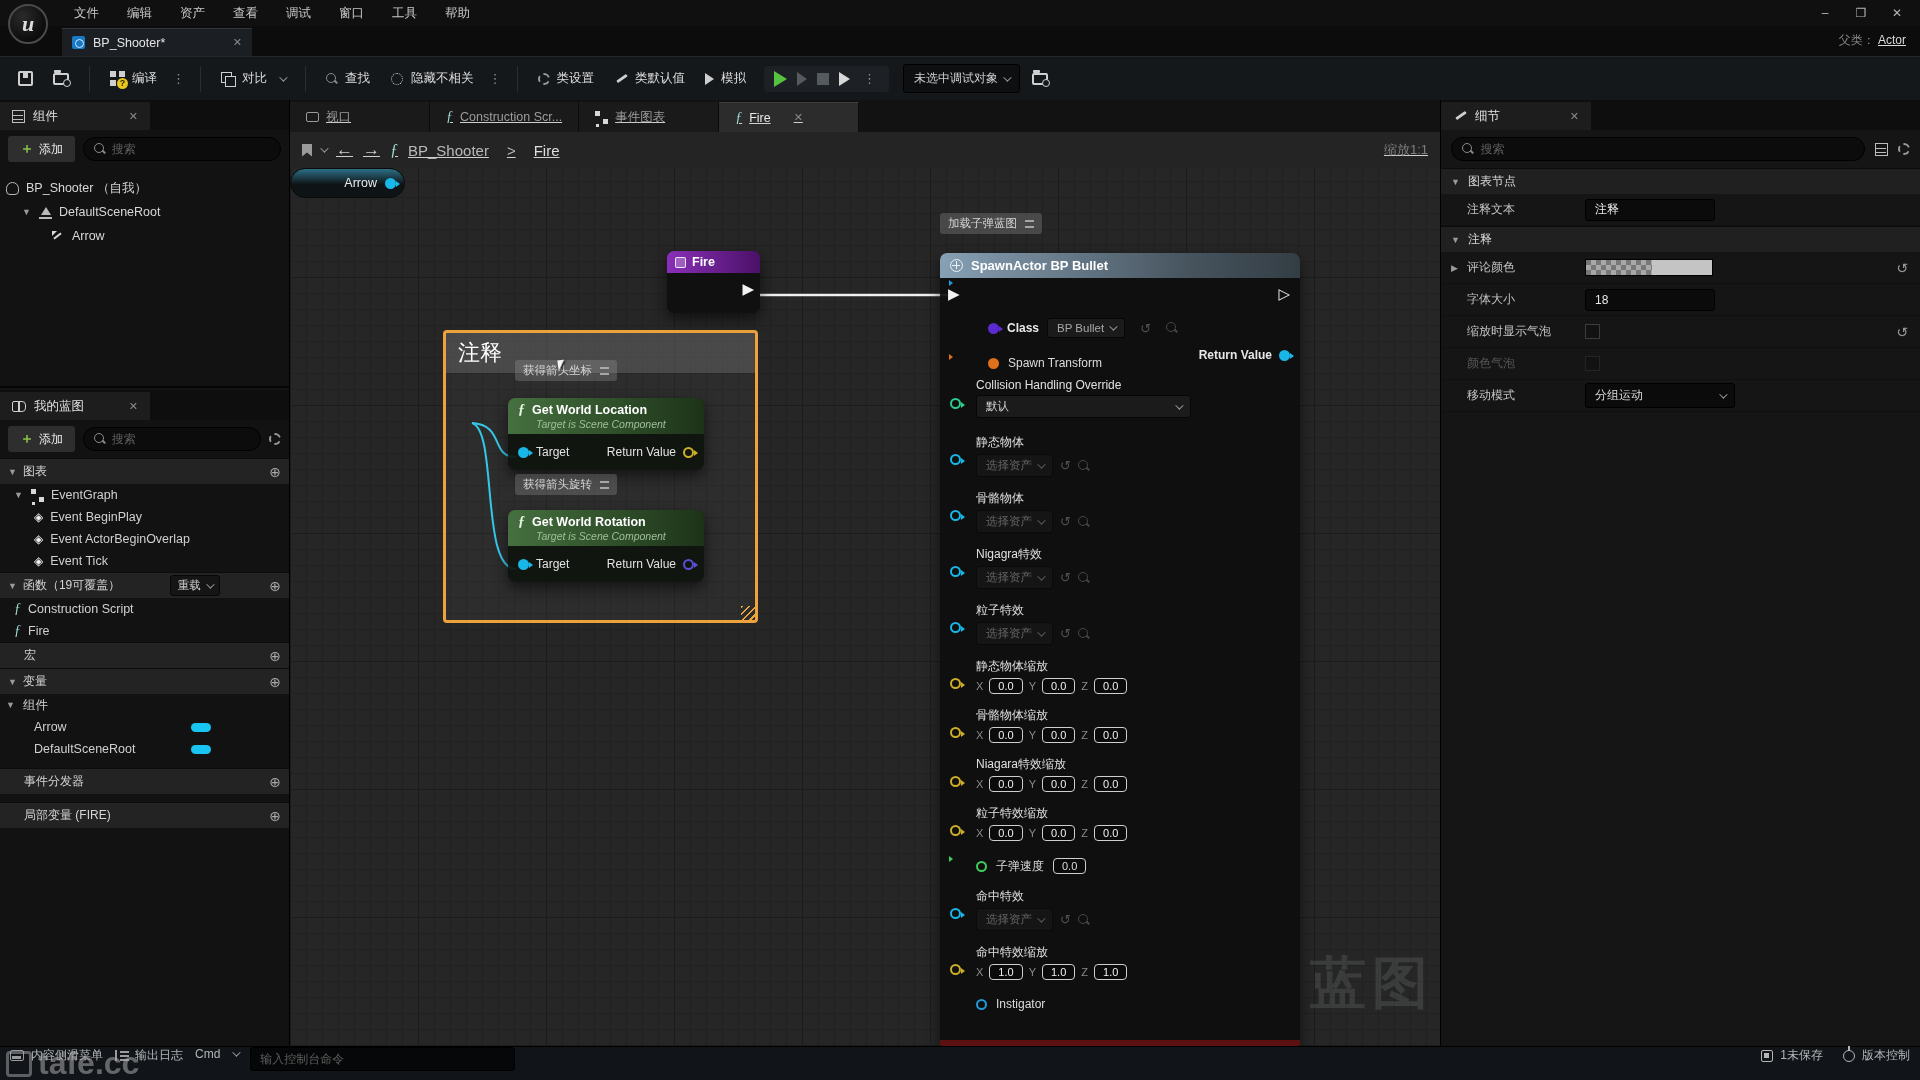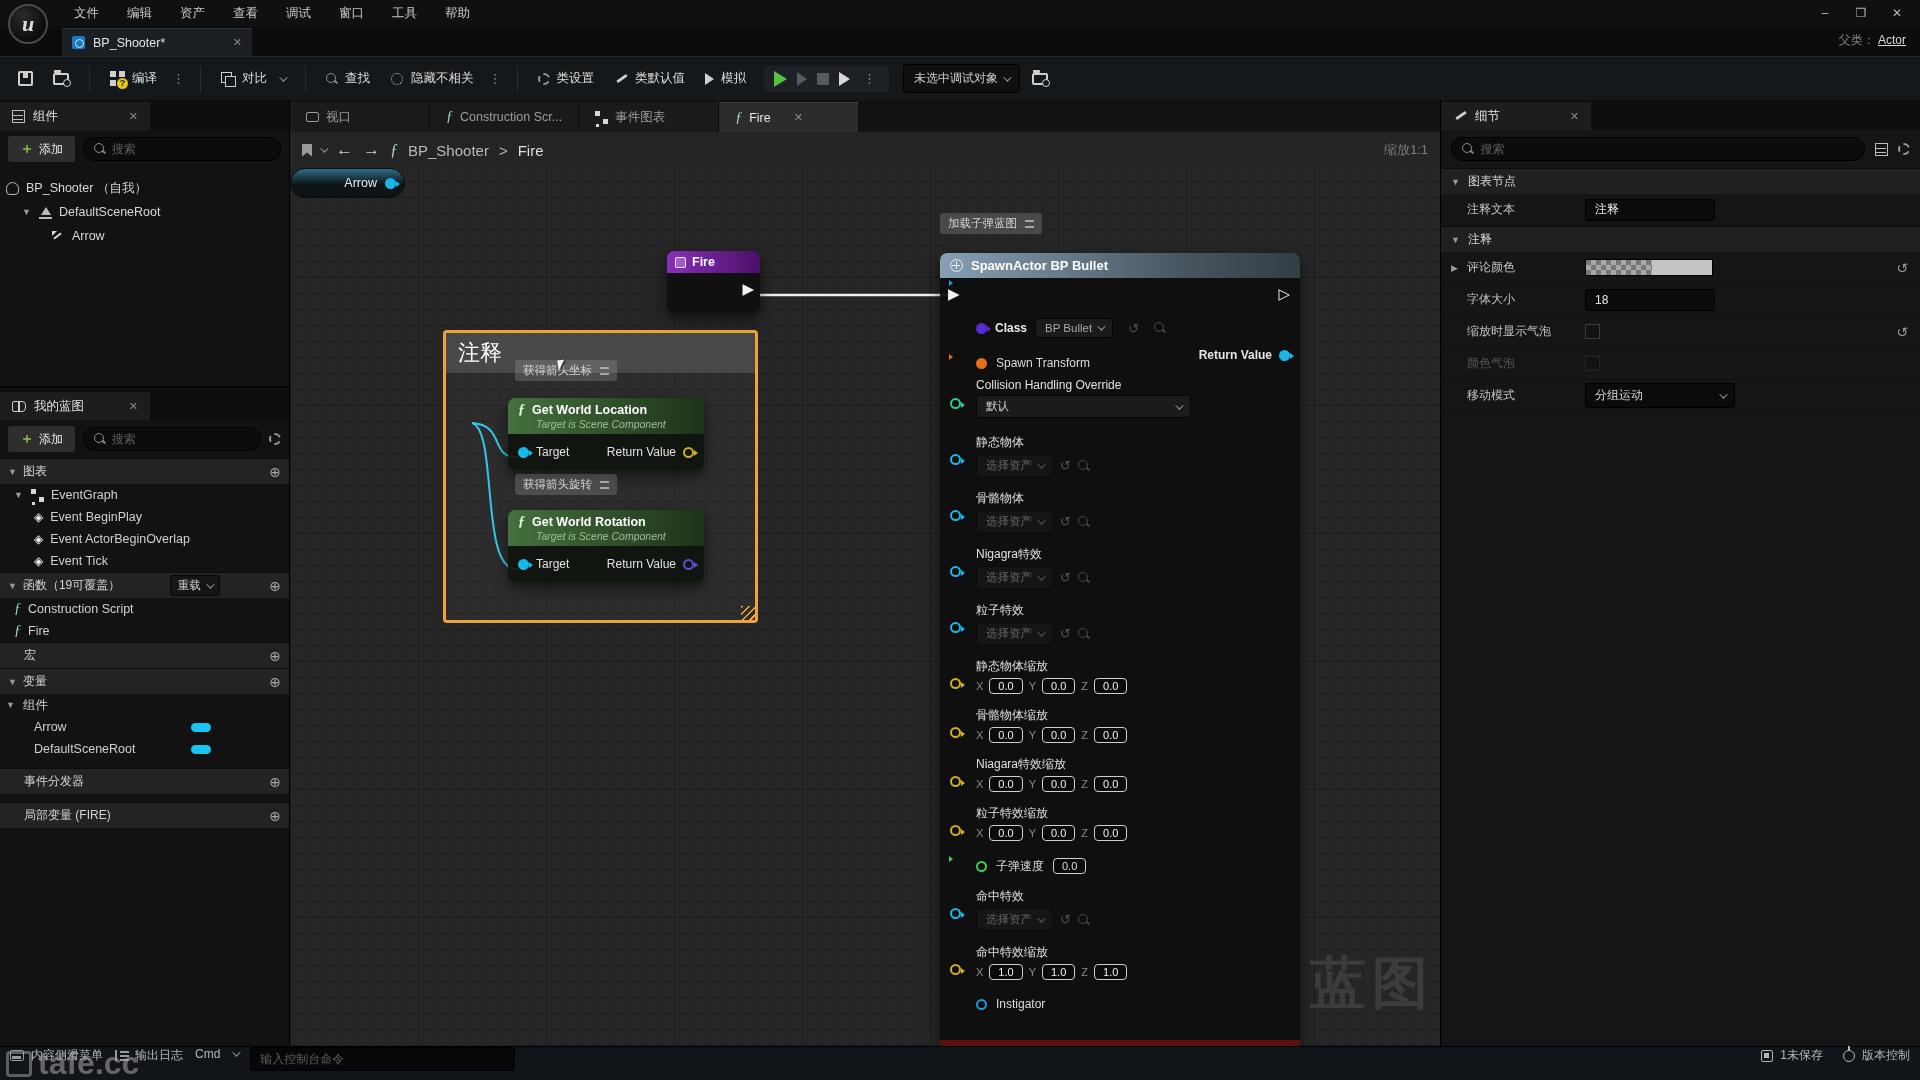--- a/index.html
+++ b/index.html
@@ -98,29 +98,29 @@
   .bp-row { display:flex; align-items:center; gap:7px; height:22px; padding-left:14px; color:#d0d0d0; font-size:12.5px; }
   .bp-row.indent2 { padding-left:34px; }
   .ev-ic { color:#efefef; font-size:12px; }
   .fn-ic { color:#9fd8d2; font-style:italic; font-family:"Liberation Serif","DejaVu Serif",serif; font-size:14px; }
   .graph-ic { width:13px; height:13px; position:relative; }
   .graph-ic::before { content:''; position:absolute; left:0; top:0; width:5px; height:5px; background:#d8d8d8; }
   .graph-ic::after { content:''; position:absolute; right:0; bottom:0; width:5px; height:5px; background:#d8d8d8; box-shadow:-8px 4px 0 -1px #d8d8d8; }
   .var-pill { width:20px; height:9px; border-radius:5px; background:#18c5f1; margin-left:auto; margin-right:78px; }
 
   
-  .center-col { position:absolute; left:290px; top:100px; right:480px; bottom:34px; background:#262626; }
+  .center-col { position:absolute; left:290px; top:100px; right:480px; bottom:34px; background:#262626;text-decoration:underline; }
   .gtabs { height:32px; background:#121212; display:flex; align-items:flex-end; }
   .gtab { height:30px; display:flex; align-items:center; gap:7px; padding:0 16px; color:#9d9d9d; font-size:12.5px; background:#1a1a1a; border-right:1px solid #0b0b0b; min-width:140px; }
   .gtab.active { background:#2c2c2c; color:#e8e8e8; border-top:1px solid #3c3c3c; }
   .gtab .close { color:#8a8a8a; margin-left:16px; font-size:11px; }
   .ic-viewport { width:13px; height:10px; border:1.5px solid #9a9a9a; border-radius:2px; }
   .gnav { height:36px; display:flex; align-items:center; gap:10px; padding:0 12px; color:#9a9a9a; background:#242424; }
   .gnav .arrow { font-size:17px; color:#cfcfcf; }
-  .gnav .crumb { font-size:15px; color:#b9b9b9; display:flex; gap:10px; align-items:center; }
+  .gnav .crumb { font-size:15px; color:#b9b9b9; display:flex; gap:18px; align-items:center; }
   .gnav .crumb .cur { color:#dedede; }
   .zoom-label { margin-left:auto; color:#7e7e7e; font-size:13px; }
   .bookmark { width:10px; height:13px; background:#9a9a9a; clip-path:polygon(0 0,100% 0,100% 100%,50% 70%,0 100%); }
 
   .canvas { position:absolute; left:0; top:68px; right:0; bottom:0; overflow:hidden;
     background-color:#262626;
     background-image:
       repeating-linear-gradient(0deg,#1c1c1c 0 1px,transparent 1px 128px),
       repeating-linear-gradient(90deg,#1c1c1c 0 1px,transparent 1px 128px),
       repeating-linear-gradient(0deg,#212121 0 1px,transparent 1px 16px),
@@ -164,21 +164,21 @@
   .arrow-var { left:75px; top:240px; width:115px; height:30px; border-radius:15px; background:linear-gradient(180deg,#2d6f86,#0e1316 55%); border:1px solid #0a0a0a; display:flex; align-items:center; justify-content:flex-end; gap:8px; padding:0 8px; color:#eaeaea; font-size:12.5px; z-index:7; }
   .arrow-var .pin { --c:#18b7e8; }
 
   
   .spawn-node { left:650px; top:85px; width:360px; height:793px; background:rgba(14,14,14,0.94); }
   .spawn-node .hdr { background:linear-gradient(90deg,#87a0b4,#46535d 70%,#333d44); border-radius:7px 7px 0 0; padding:5px 10px; display:flex; align-items:center; gap:8px; color:#fff; font-weight:bold; font-size:13px; }
   .i-spawnhdr { width:13px; height:13px; border:1.5px solid #eaf2f8; border-radius:50%; position:relative; }
   .i-spawnhdr::before { content:''; position:absolute; left:4.5px; top:1px; width:1.5px; height:8px; background:#eaf2f8; }
   .i-spawnhdr::after { content:''; position:absolute; left:1px; top:4.5px; width:8px; height:1.5px; background:#eaf2f8; }
   .sa-body { position:relative; padding-top:6px; color:#dcdcdc; }
-  .sa-row { position:relative; padding-left:36px; }
+  .sa-row { position:relative; padding-left:48px; }
   .sa-pin { position:absolute; left:10px; }
   .dd { display:inline-flex; align-items:center; background:#1b1b1b; border:1px solid #060606; border-radius:3px; padding:3px 9px; color:#a8a8a8; font-size:11.5px; }
   .dd.dim { opacity:.55; }
   .mini-ic { opacity:.45; margin-left:7px; }
   .undo-ic { color:#9a9a9a; font-size:13px; }
   .axis { display:flex; align-items:center; gap:6px; }
   .axis .al { color:#8b8b8b; font-size:11px; }
   .axis .abox { border:1px solid #cfcfcf; border-radius:4px; background:#0b0b0b; color:#f0f0f0; font-size:11px; padding:1px 8px; }
   .plabel { font-size:12px; color:#e0e0e0; margin-bottom:3px; }
   .exec-row { display:flex; justify-content:space-between; padding:2px 10px 0 8px; height:26px; margin-bottom:4px; }

